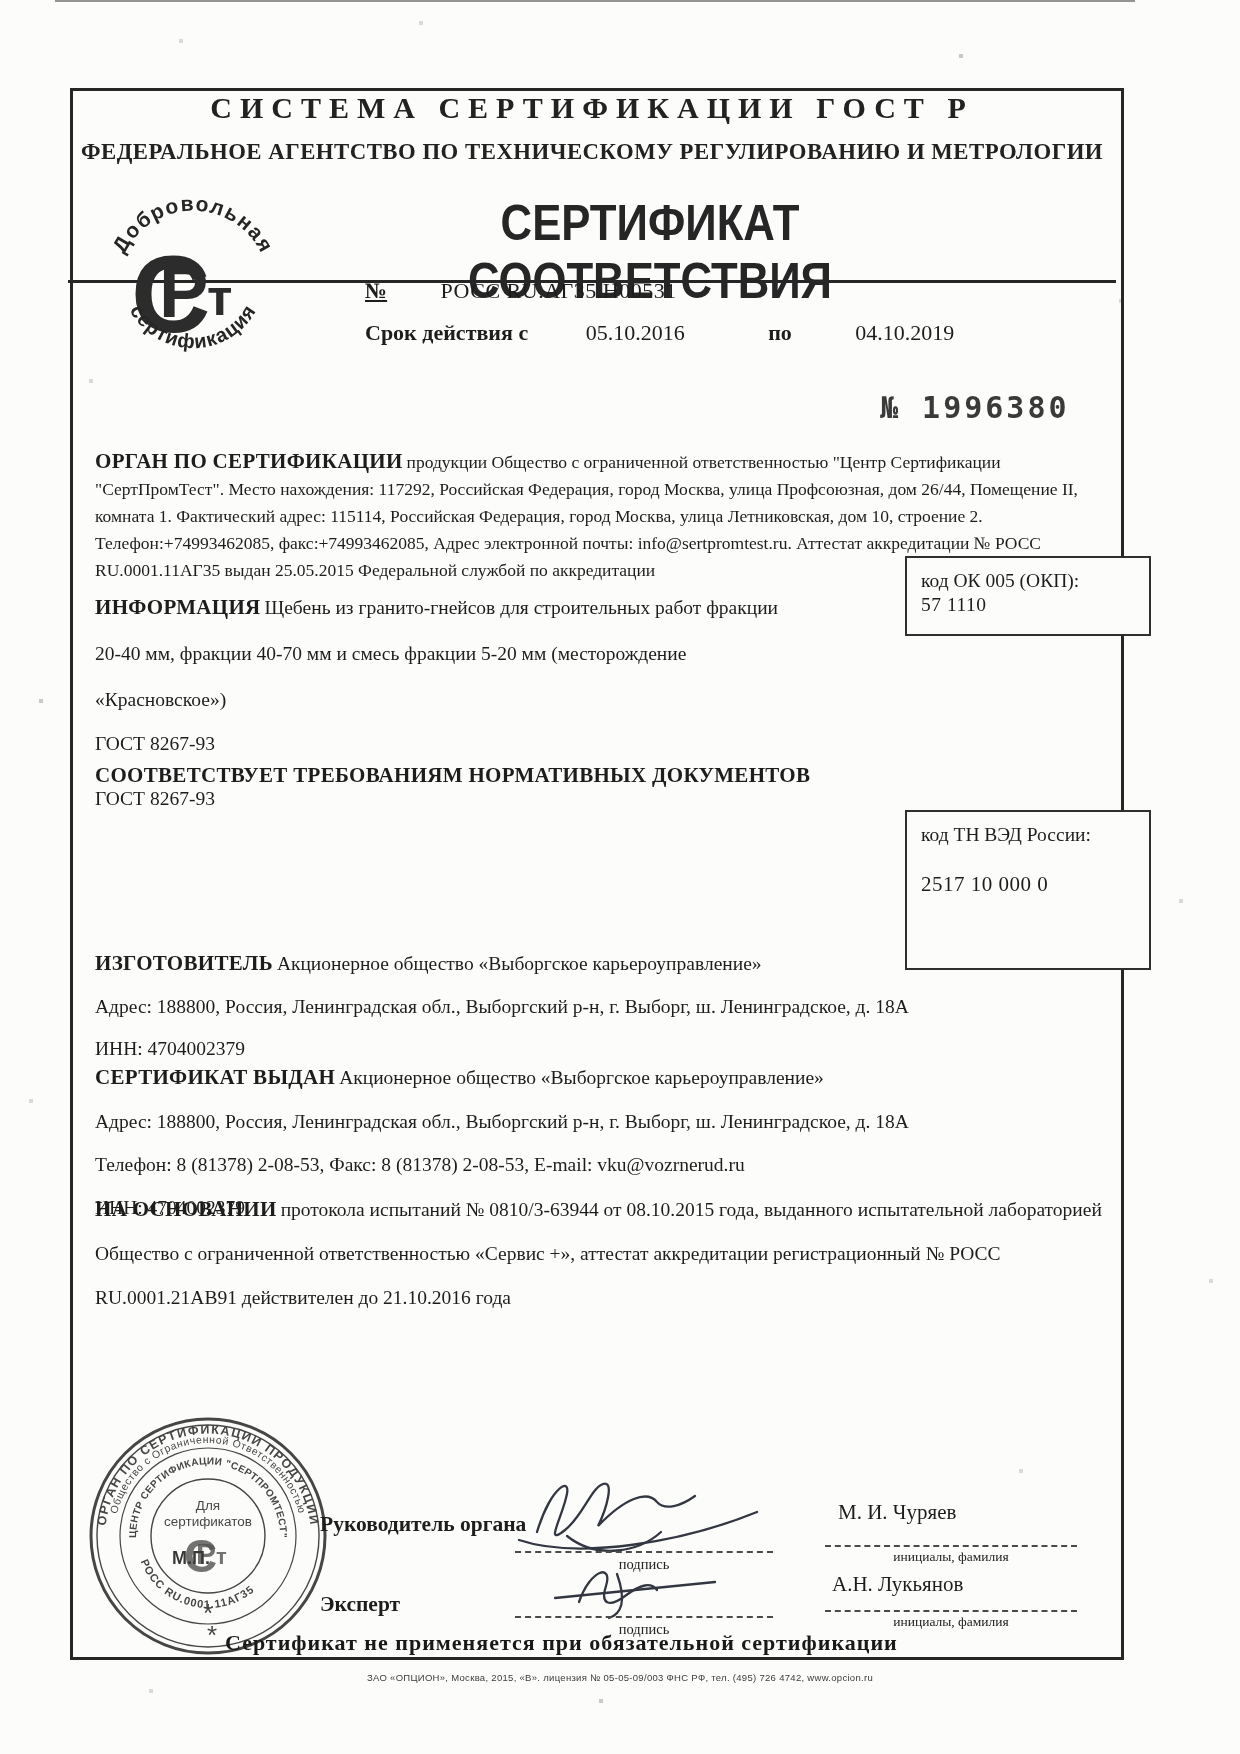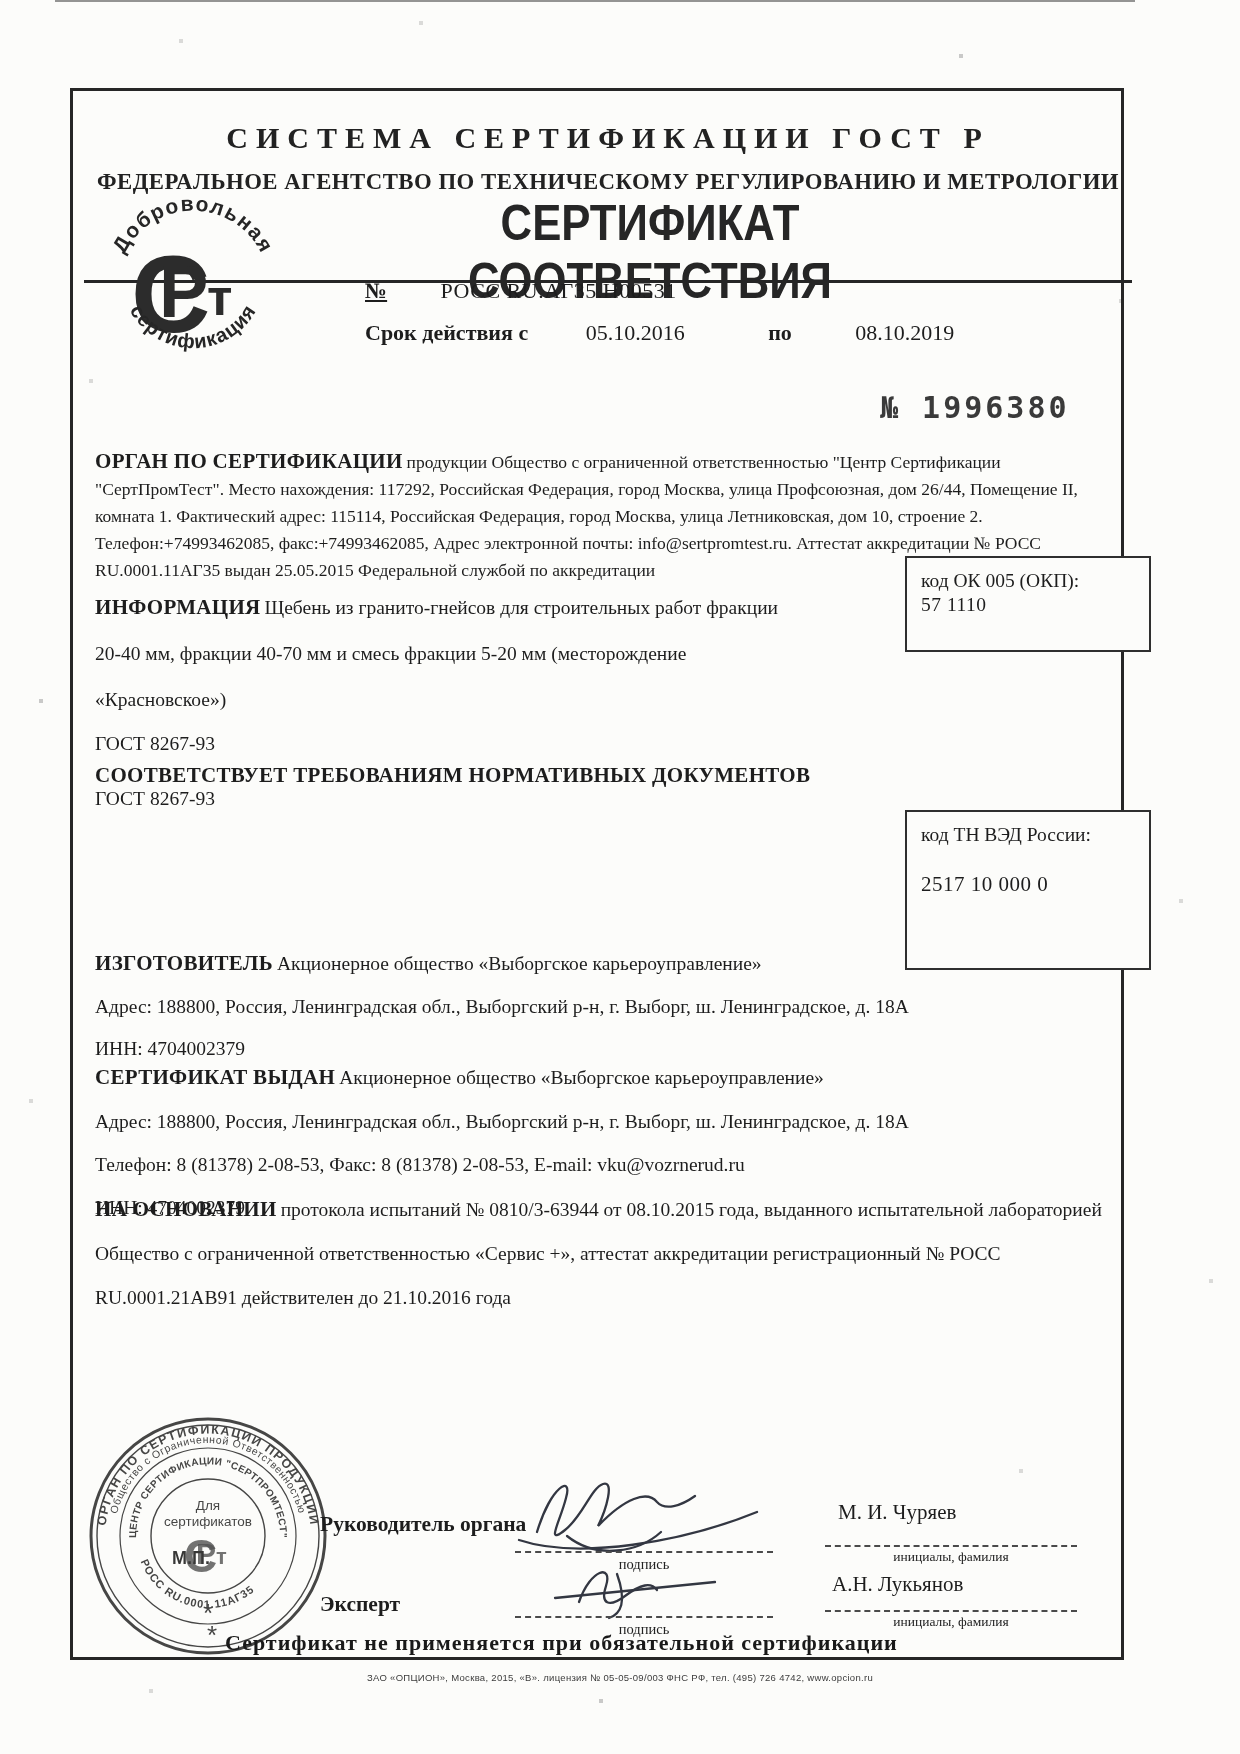--- a/index.html
+++ b/index.html
@@ -8,22 +8,22 @@
   .abs{position:absolute;}
   
   .scanline{left:55px;top:0;width:1080px;height:2px;background:#2b2b2b;opacity:.5;}
   .speck{left:0;top:0;width:2px;height:2px;background:transparent;
     box-shadow:180px 40px 0 1px #0002, 420px 22px 0 1px #0002, 960px 55px 0 1px #0003,
     1120px 300px 0 1px #0002, 40px 700px 0 1px #0003, 30px 1100px 0 1px #0002,
     1180px 900px 0 1px #0002, 600px 1700px 0 1px #0003, 1020px 1470px 0 1px #0002,
     150px 1690px 0 1px #0002, 1210px 1280px 0 1px #0002, 90px 380px 0 1px #0002;}
   
   .frame{left:70px;top:88px;width:1054px;height:1572px;border:3px solid #262626;box-sizing:border-box;}
-  .hdr{left:84px;top:91px;width:1048px;height:192px;border-bottom:3px solid #262626;
-       box-sizing:border-box;text-align:center;padding-top:30px;}
+  .hdr{left:68px;top:91px;width:1048px;height:192px;border-bottom:3px solid #262626;
+       box-sizing:border-box;text-align:center;}
   .hdr-l1{font-size:30px;font-weight:bold;letter-spacing:8px;color:#222;}
   .hdr-l2{margin-top:14px;font-size:23px;font-weight:bold;letter-spacing:.5px;color:#222;transform:scaleX(.99);}
   .doc-title{left:300px;top:198px;width:700px;text-align:center;
      font-family:"Liberation Sans","DejaVu Sans",sans-serif;font-weight:bold;font-size:46px;
      color:#262626;transform:scale(.95,1.08);letter-spacing:0;}
   .no-row{left:365px;top:278px;font-size:22px;}
   .no-lbl{font-weight:bold;text-decoration:underline;}
   .no-val{margin-left:48px;letter-spacing:.5px;}
   .valid-row{left:365px;top:320px;font-size:22px;}
   .valid-row .lbl{font-weight:bold;}
@@ -33,21 +33,21 @@
   .blank-no{left:880px;top:350px;font-family:"DejaVu Sans Mono",monospace;font-weight:600;
      font-size:30px;letter-spacing:3px;color:#3a3a3a;margin-top:40px;}
   .sec{line-height:27px;}
   .sec-h{font-weight:bold;font-size:21px;letter-spacing:.3px;}
   .sec-t{font-size:17.5px;}
   .organ{left:95px;top:432px;width:1012px;}
   .product{left:95px;top:585px;width:690px;line-height:45px;}
   .product .sec-t{font-size:19.5px;}
   .p-line{font-size:19.5px;line-height:42px;}
   .codebox{border:2px solid #2f2f2f;box-sizing:border-box;padding:12px 14px;font-size:19.5px;background:#fcfcfa;}
-  .okp{left:905px;top:556px;width:246px;height:96px;}
+  .okp{left:905px;top:556px;width:246px;height:80px;}
   .tnved{left:905px;top:810px;width:246px;height:160px;}
   .codebox .val{margin-top:2px;letter-spacing:.5px;}
   .tnved .val{margin-top:26px;font-size:21px;}
   .conf{left:95px;top:763px;width:1012px;}
   .conf .sec-t{font-size:19.5px;}
   .maker{left:95px;top:942px;width:1012px;line-height:42px;}
   .maker .sec-t,.maker .p-line{font-size:19.5px;line-height:42px;}
   .issued{left:95px;top:1056px;width:1012px;line-height:43px;}
   .issued .sec-t,.issued .p-line{font-size:19.5px;line-height:43px;}
   .basis{left:95px;top:1172px;width:1012px;line-height:43px;}
@@ -99,21 +99,21 @@
 
   <div class="abs no-row">
     <span class="no-lbl">№</span>
     <span class="no-val">РОСС RU.АГ35.Н00531</span>
   </div>
 
   <div class="abs valid-row">
     <span class="lbl">Срок действия с</span>
     <span class="v1">05.10.2016</span>
     <span class="po">по</span>
-    <span class="v2">08.10.2019</span>
+    <span class="v2">04.10.2019</span>
   </div>
 
   <div class="abs blank-no">№ 1996380</div>
 
   <p class="abs sec organ">
     <span class="sec-h">ОРГАН ПО СЕРТИФИКАЦИИ</span>
     <span class="sec-t">продукции Общество с ограниченной ответственностью "Центр Сертификации "СертПромТест". Место нахождения: 117292, Российская Федерация, город Москва, улица Профсоюзная, дом 26/44, Помещение II, комната 1. Фактический адрес: 115114, Российская Федерация, город Москва, улица Летниковская, дом 10, строение 2. Телефон:+74993462085, факс:+74993462085, Адрес электронной почты: info@sertpromtest.ru. Аттестат аккредитации № РОСС RU.0001.11АГ35 выдан 25.05.2015 Федеральной службой по аккредитации</span>
   </p>
 
   <div class="abs product">

